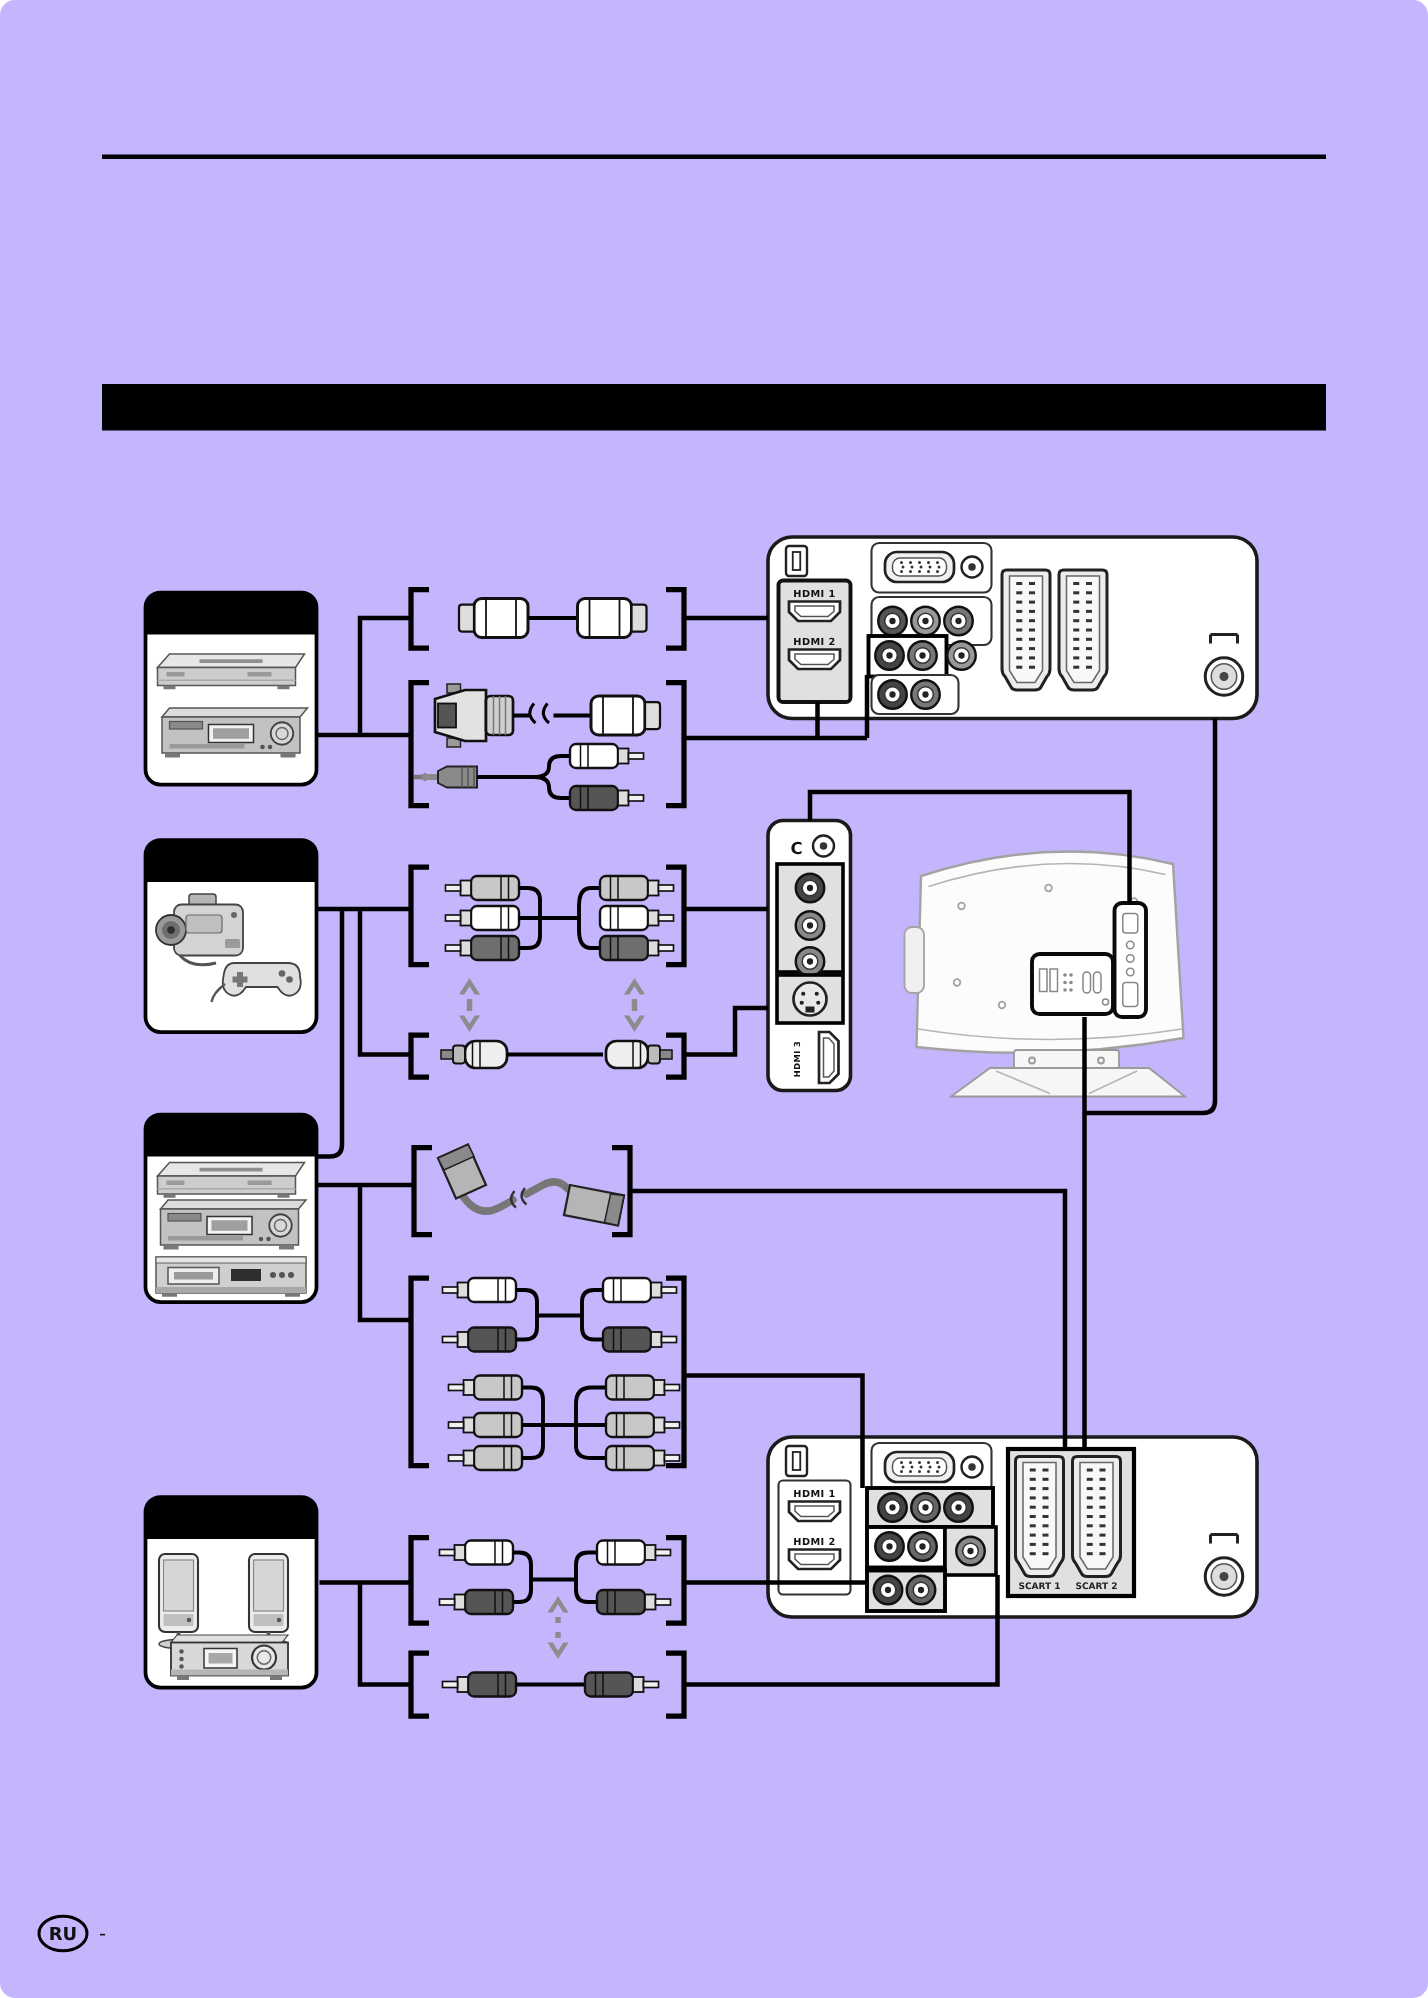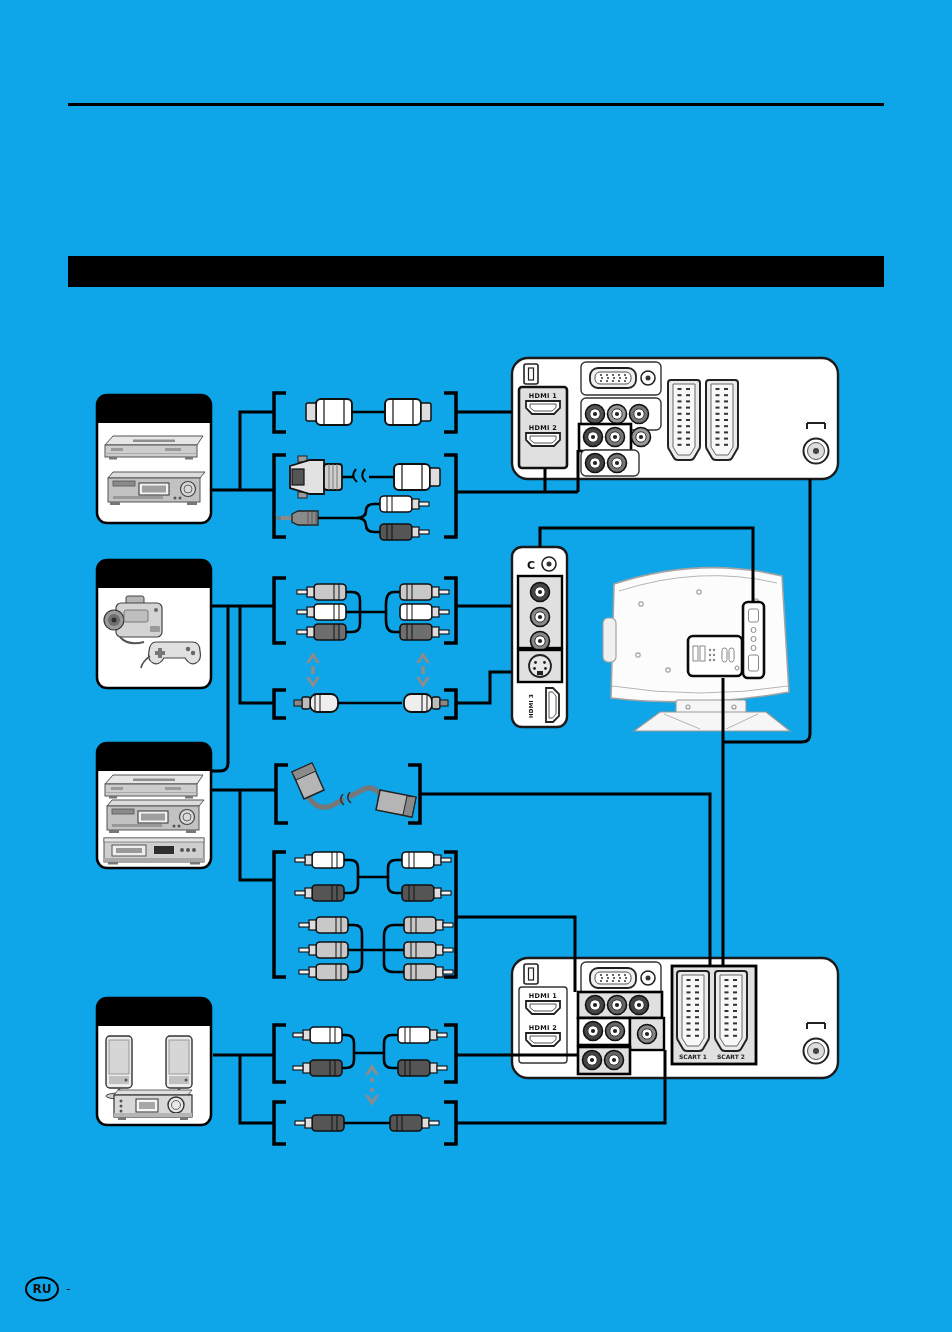--- a/index.html
+++ b/index.html
@@ -1,17 +1,17 @@
 <!DOCTYPE html>
 <html><head>
 <meta charset="utf-8">
 <style>
   html,body{margin:0;padding:0;background:#ffffff;}
-  .page{position:relative;width:952px;height:1332px;background:#0ea5e9;overflow:hidden;
-        font-family:"DejaVu Sans","Liberation Sans",sans-serif;}
+  .page{position:relative;width:952px;height:1332px;background:#c4b5fd;overflow:hidden;
+        font-family:"DejaVu Sans","Liberation Sans",sans-serif;border-radius:10px;}
   svg{position:absolute;left:0;top:0;}
   svg text{font-family:"DejaVu Sans","Liberation Sans",sans-serif;fill:#111;}
   .hdmi-label{font-size:6.5px;font-weight:bold;letter-spacing:.3px;text-anchor:middle;}
   .scart-label{font-size:6px;font-weight:bold;text-anchor:middle;fill:#222;}
   .c-label{font-size:11px;font-weight:bold;}
   .ru-text{font-size:12px;font-weight:bold;text-anchor:middle;}
   .dash-text{font-size:13px;}
   .conn{stroke:#000;stroke-width:3;fill:none;}
   .bracket{stroke:#000;stroke-width:3.5;fill:none;}
   .cable{stroke:#000;stroke-width:2.6;fill:none;}

